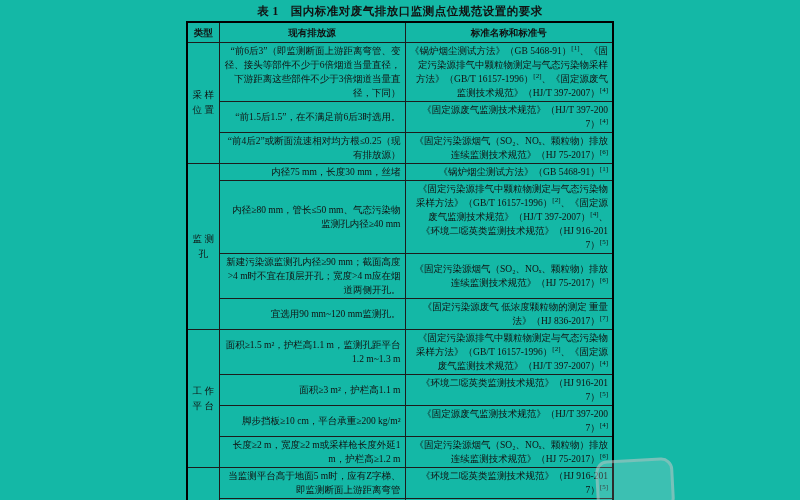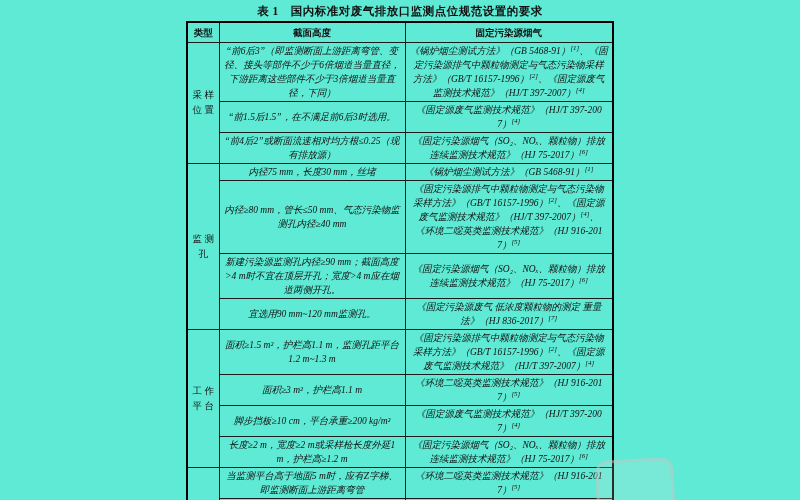--- a/index.html
+++ b/index.html
@@ -1,21 +1,21 @@
 <!DOCTYPE html>
 <html><head>
 <meta charset="utf-8">
 <style>
   html,body { margin:0; padding:0; }
   body {
     width:800px; height:500px; background:#ffffff; overflow:hidden;
     font-family:"Liberation Serif","DejaVu Serif",serif; color:#111;
     position:relative;
   }
-  .page { position:absolute; inset:0; background:#5eead4; }
+  .page { position:absolute; inset:0; background:#14b8a6; }
   .doc-title {
     position:absolute; top:4px; left:0; width:800px;
     text-align:center; font-size:11.5px; font-weight:bold; color:#111;
     letter-spacing:0.5px;
   }
   .table-wrap { position:absolute; left:186px; top:21px; width:426px; }
   table.std-table {
     border-collapse:collapse; width:426px; table-layout:fixed;
     border:2px solid #000;
   }
@@ -27,21 +27,21 @@
     font-size:9.5px; line-height:14px;
     padding:1px 4px; vertical-align:middle;
     word-break:break-all; overflow-wrap:anywhere;
   }
   .std-table thead th {
     font-weight:bold; height:17px; padding:1px 2px;
   }
   td.type-cell {
     text-align:center; padding:1px 3px; line-height:15px;
   }
-  td.req-cell, td.std-cell { text-align:center;font-style:italic; }
+  td.req-cell, td.std-cell { text-align:right; }
   sup { font-size:7px; line-height:0; vertical-align:super; }
   .watermark {
     position:absolute; left:596px; top:459px; width:72px; height:46px;
     border:3px solid #c9c9c9; border-radius:12px 12px 12px 2px;
     background:rgba(230,230,230,0.35); opacity:0.55;
     transform:rotate(-3deg);
   }
 </style>
 </head>
 <body>
@@ -53,22 +53,22 @@
   <div class="table-wrap">
     <table class="std-table">
       <colgroup>
         <col class="c-type">
           <col class="c-req">
           <col class="c-std">
       </colgroup>
       <thead>
         <tr>
           <th>类型</th>
-          <th>截面高度</th>
-          <th>固定污染源烟气</th>
+          <th>现有排放源</th>
+          <th>标准名称和标准号</th>
         </tr>
       </thead>
       <tbody>
 
         <tr>
           <td class="type-cell" rowspan="3">采 样 位 置</td>
           <td class="req-cell">“前6后3”（即监测断面上游距离弯管、变径、接头等部件不少于6倍烟道当量直径，下游距离这些部件不少于3倍烟道当量直径，下同）</td>
           <td class="std-cell">《锅炉烟尘测试方法》（GB 5468-91）<sup>[1]</sup>、《固定污染源排气中颗粒物测定与气态污染物采样方法》（GB/T 16157-1996）<sup>[2]</sup>、《固定源废气监测技术规范》（HJ/T 397-2007）<sup>[4]</sup></td>
         </tr>
         <tr>

